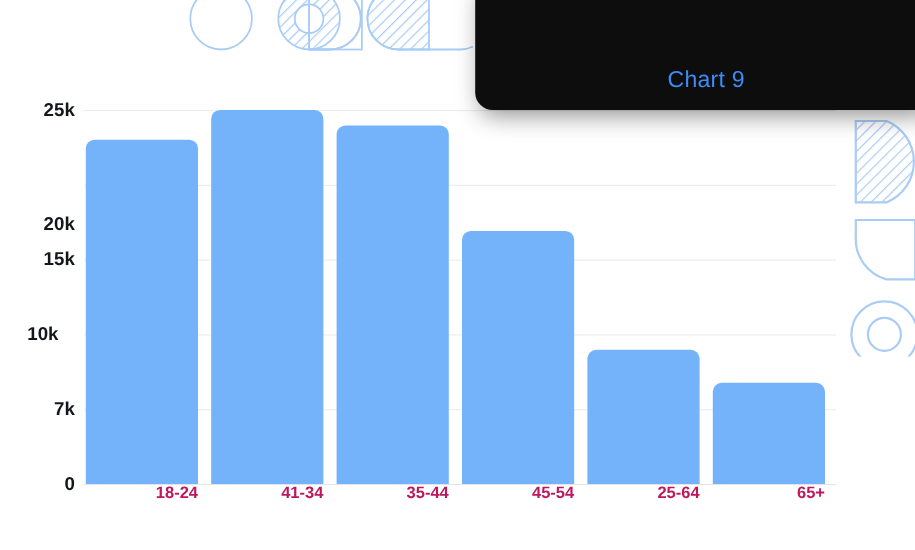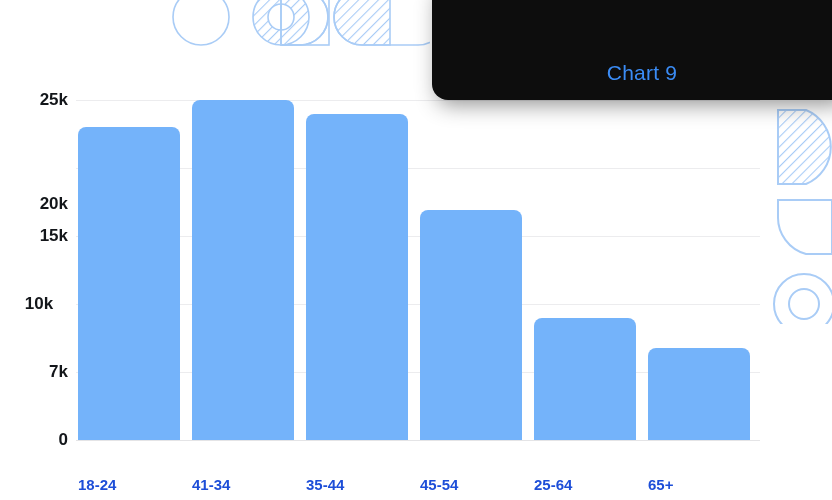--- a/index.html
+++ b/index.html
@@ -118,25 +118,25 @@
     width: 832px;
     height: 500px;
   }
   .bar {
     position: absolute;
     background: #74b3fa;
     border-radius: 8px 8px 0 0;
   }
   .xtick {
     position: absolute;
-    top: 484px;
-    text-align: left;
+    top: 448px;
+    text-align: right;
     font-size: 15px;
     font-weight: bold;
-    color: #1d4ed8;
+    color: #be185d;
     transform: translateY(-50%);
     white-space: nowrap;
   }
 </style>
 </head>
 <body>
 
 <div class="deco-layer">
 
   <svg class="deco" style="left:168px; top:-28px;" width="262" height="100" viewBox="0 0 262 100">

